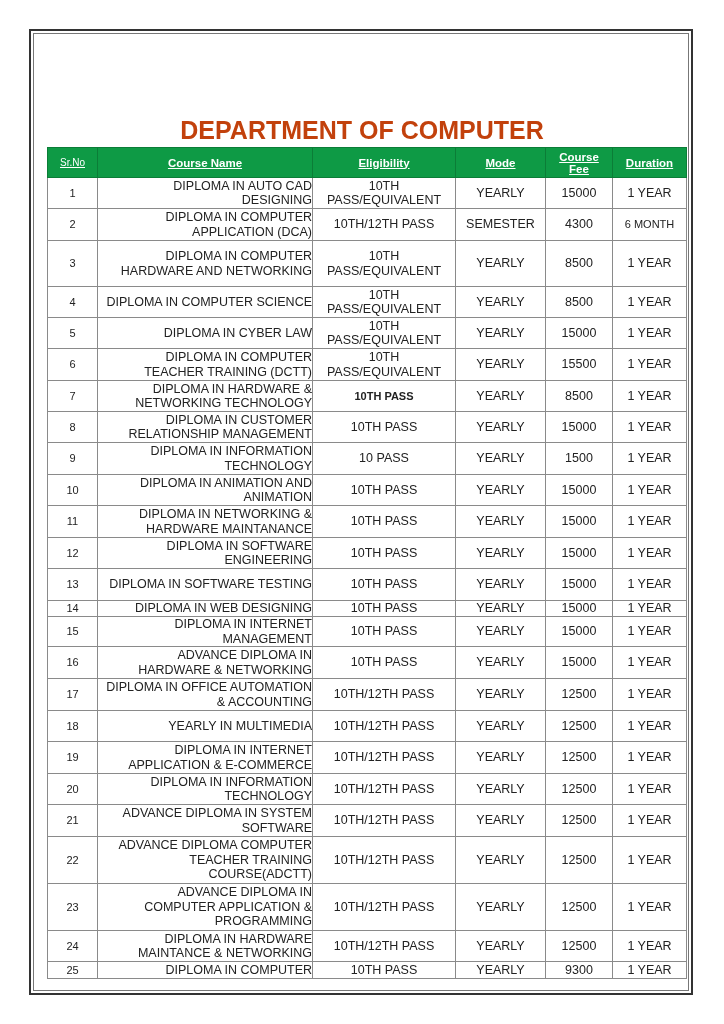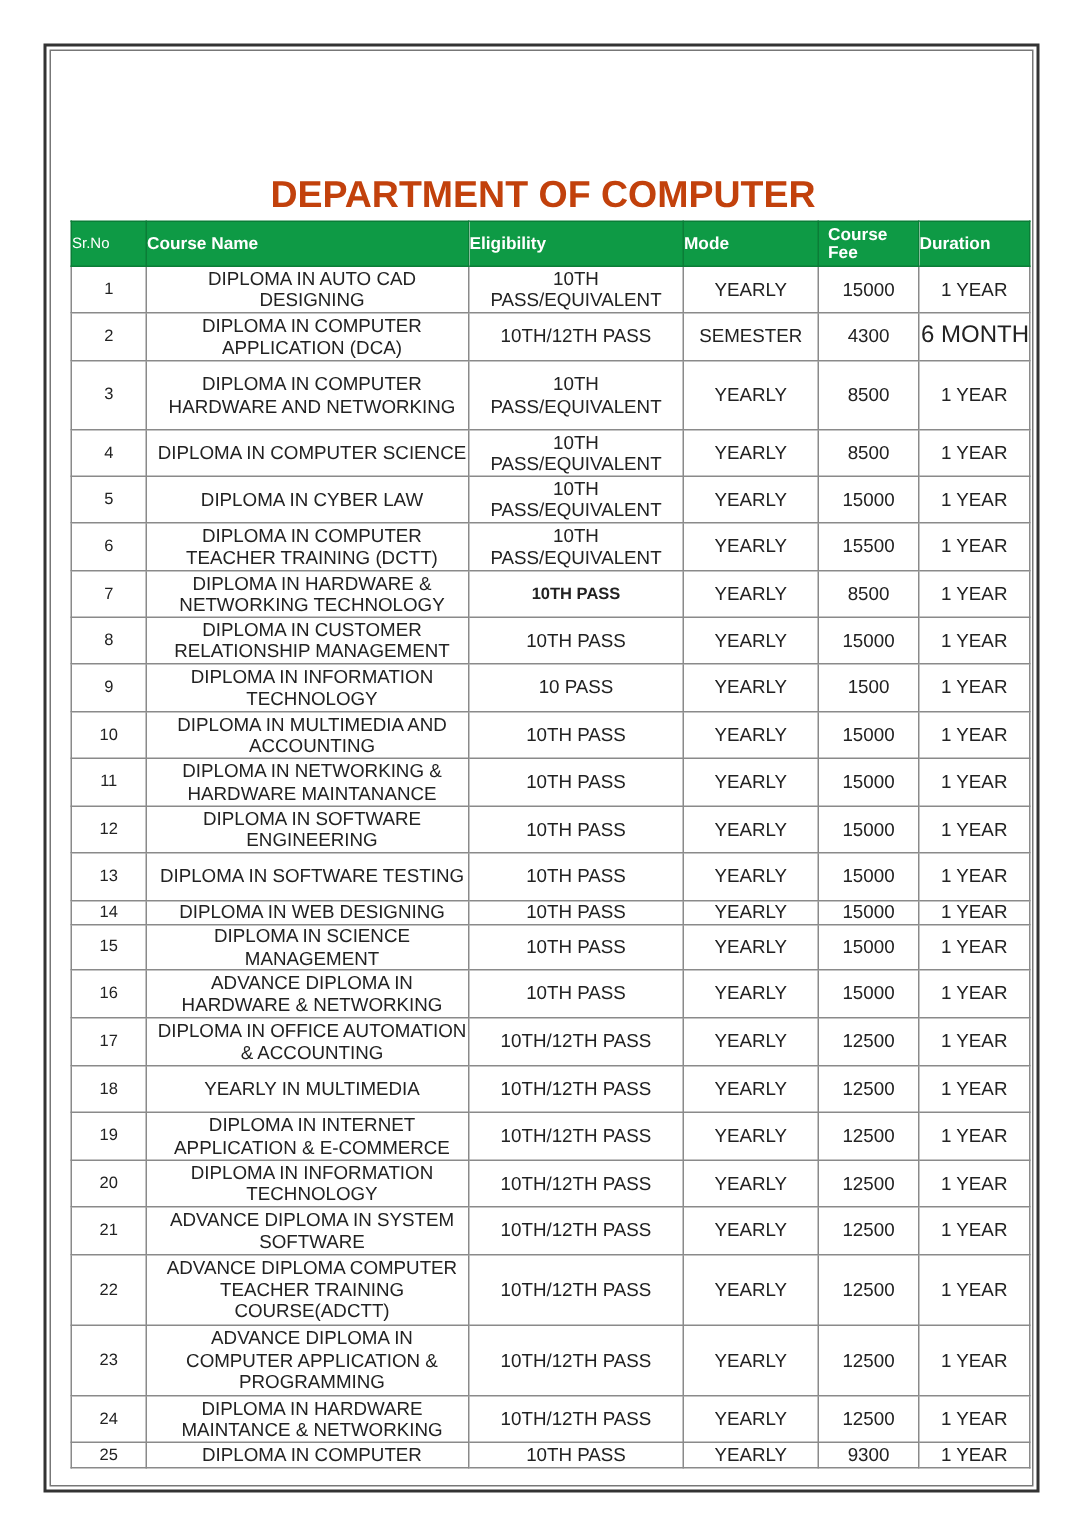--- a/index.html
+++ b/index.html
@@ -2,26 +2,26 @@
 <html><head>
 <meta charset="utf-8">
 <style>
   html, body { margin:0; padding:0; background:#ffffff; }
   body { width:724px; height:1024px; position:relative; overflow:hidden; font-family:"Liberation Sans", sans-serif; }
   .frame-outer { position:absolute; left:29px; top:29px; width:664px; height:966px; border:2px solid #333; box-sizing:border-box; }
   .frame-inner { position:absolute; left:33px; top:33px; width:656px; height:958px; border:1px solid #777; box-sizing:border-box; }
   .title { position:absolute; left:0; width:724px; top:116px; text-align:center; color:#c2410c; font-weight:bold; font-size:25px; letter-spacing:0px; }
   table { position:absolute; left:47px; top:147px; border-collapse:collapse; table-layout:fixed; width:639px; }
   th, td { border:1px solid #8a8a8a; padding:0; overflow:hidden; }
-  th { background:#0e9a45; color:#fff; font-weight:bold; font-size:11.5px; height:29px; text-align:left; line-height:12px; border-color:#0b7d37; }
+  th { background:#0e9a45; color:#fff; font-weight:bold; font-size:11.5px; height:29px; text-align:center; line-height:12px; border-color:#0b7d37;text-decoration:underline; }
   th.sr { font-weight:normal; font-size:10px; }
   td { font-size:12.5px; color:#222; text-align:center; line-height:14.5px; }
   td.sr { font-size:11px; }
-  td.name { text-align:center; padding-left:6px; }
-  td.dur.small { font-size:16px;text-align:right; }
+  td.name { text-align:right; padding-left:6px; }
+  td.dur.small { font-size:11px; }
   td.elig.bold { font-weight:bold; font-size:11px; }
 </style>
 </head>
 <body>
 
 <div class="frame-outer"></div>
 <div class="frame-inner"></div>
 
 <div class="title">DEPARTMENT OF COMPUTER</div>
 
@@ -112,21 +112,21 @@
       <tr style="height: 32px;">
         <td class="sr">9</td>
         <td class="name">DIPLOMA IN INFORMATION TECHNOLOGY</td>
         <td class="elig">10 PASS</td>
         <td class="mode">YEARLY</td>
         <td class="fee">1500</td>
         <td class="dur">1 YEAR</td>
       </tr>
       <tr style="height: 31px;">
         <td class="sr">10</td>
-        <td class="name">DIPLOMA IN MULTIMEDIA AND ACCOUNTING</td>
+        <td class="name">DIPLOMA IN ANIMATION AND ANIMATION</td>
         <td class="elig">10TH PASS</td>
         <td class="mode">YEARLY</td>
         <td class="fee">15000</td>
         <td class="dur">1 YEAR</td>
       </tr>
       <tr style="height: 32px;">
         <td class="sr">11</td>
         <td class="name">DIPLOMA IN NETWORKING &amp; HARDWARE MAINTANANCE</td>
         <td class="elig">10TH PASS</td>
         <td class="mode">YEARLY</td>
@@ -152,21 +152,21 @@
       <tr style="height: 16px;">
         <td class="sr">14</td>
         <td class="name">DIPLOMA IN WEB DESIGNING</td>
         <td class="elig">10TH PASS</td>
         <td class="mode">YEARLY</td>
         <td class="fee">15000</td>
         <td class="dur">1 YEAR</td>
       </tr>
       <tr style="height: 24px;">
         <td class="sr">15</td>
-        <td class="name">DIPLOMA IN SCIENCE MANAGEMENT</td>
+        <td class="name">DIPLOMA IN INTERNET MANAGEMENT</td>
         <td class="elig">10TH PASS</td>
         <td class="mode">YEARLY</td>
         <td class="fee">15000</td>
         <td class="dur">1 YEAR</td>
       </tr>
       <tr style="height: 32px;">
         <td class="sr">16</td>
         <td class="name">ADVANCE DIPLOMA IN HARDWARE &amp; NETWORKING</td>
         <td class="elig">10TH PASS</td>
         <td class="mode">YEARLY</td>

